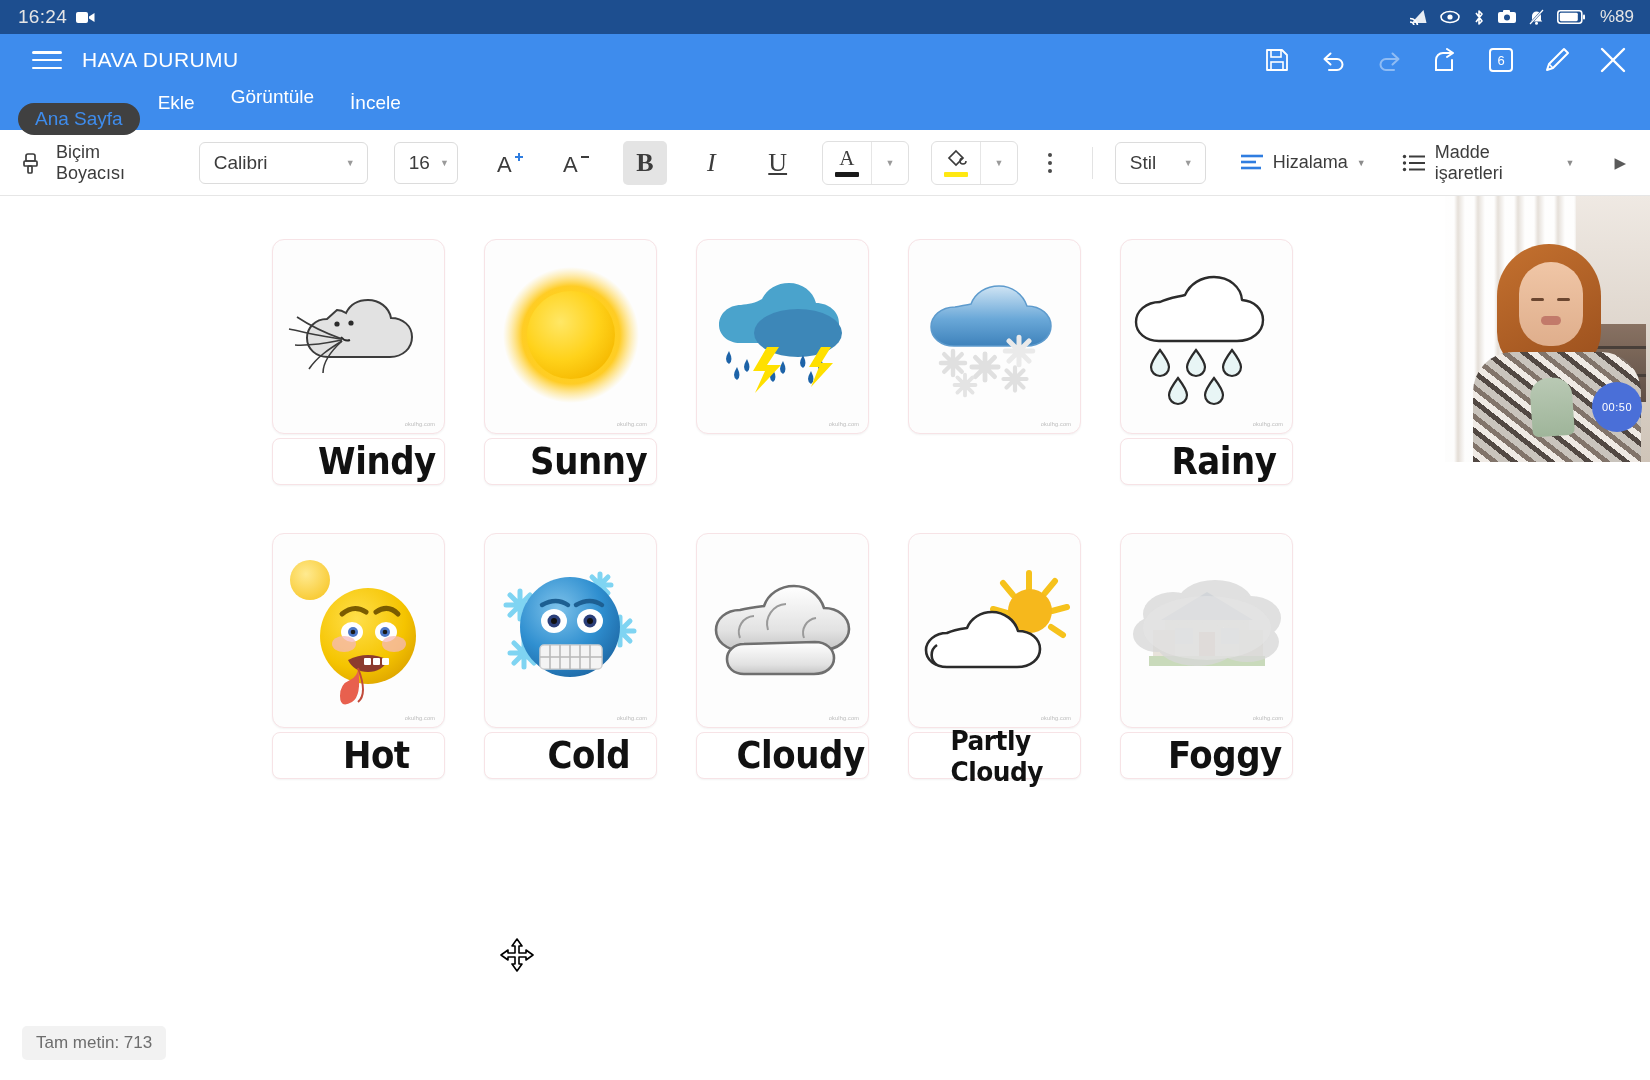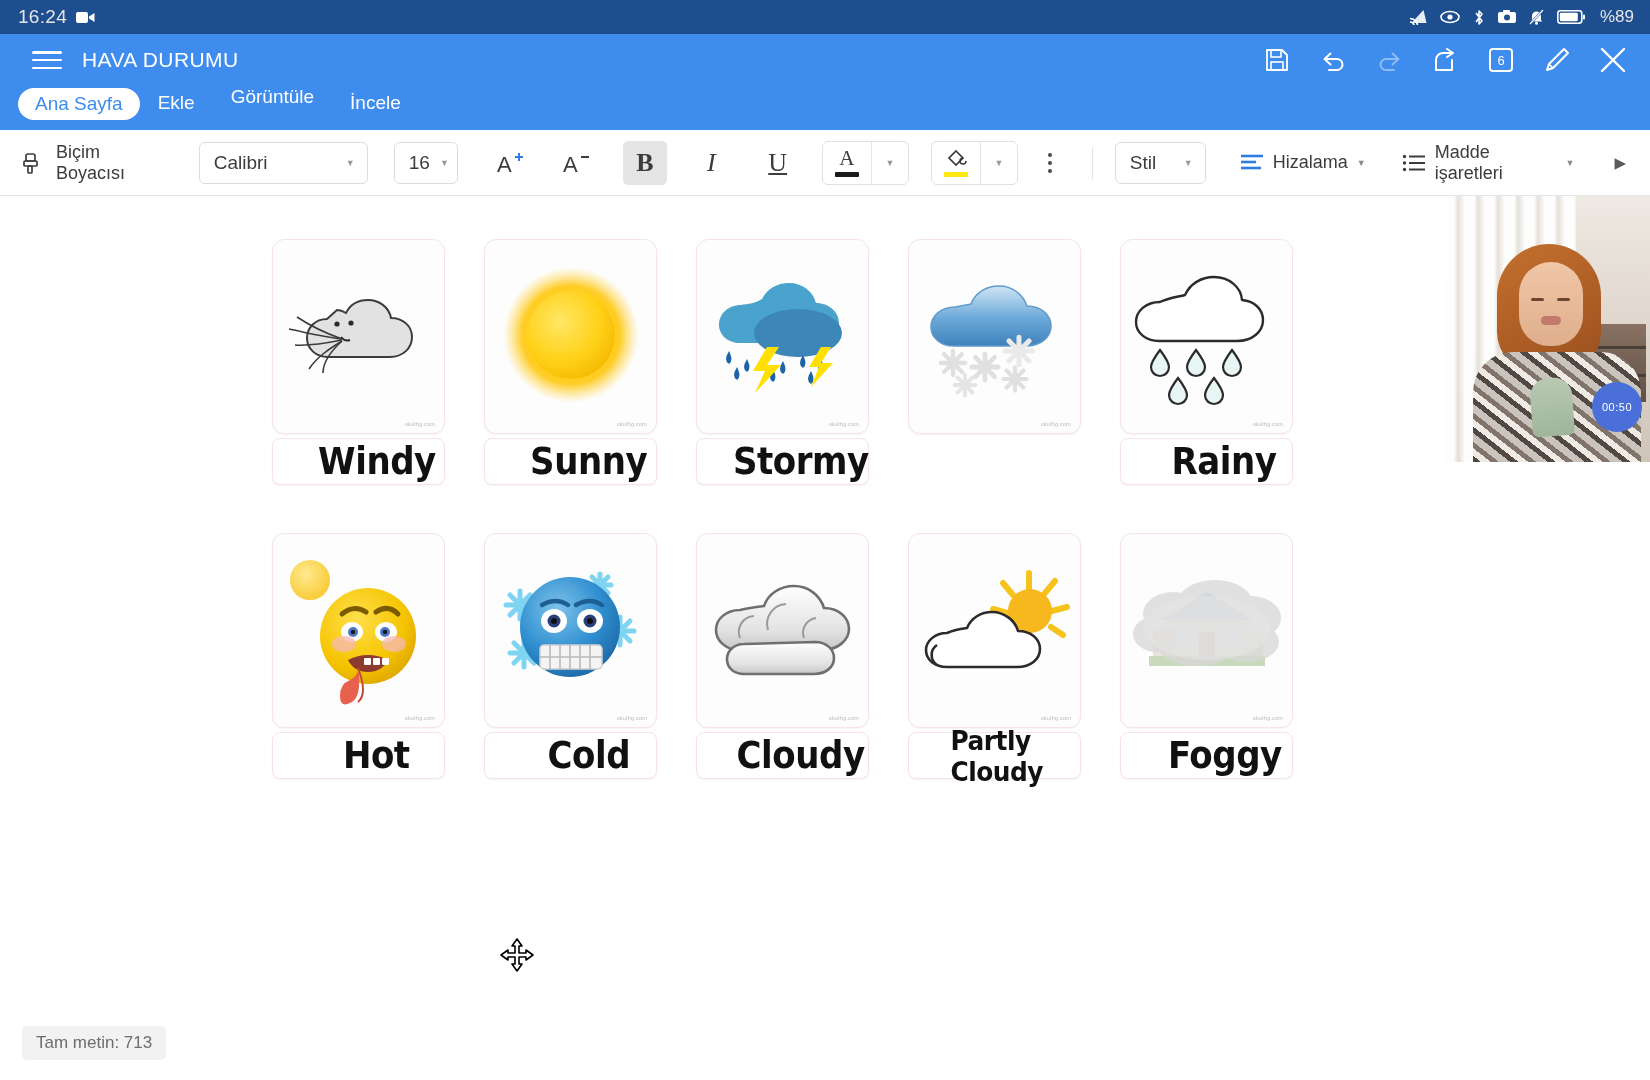--- a/index.html
+++ b/index.html
@@ -48,23 +48,23 @@
     display: flex; align-items: flex-start;
     padding-left: 18px; gap: 0;
     height: 44px;
   }
   .tab {
     color: #ffffff; font-size: 19px;
     padding: 6px 18px; cursor: pointer;
     position: relative; white-space: nowrap;
   }
   .tab.active {
-    background: #ffffff; color: #3e8ced;
+    background: #404040; color: #3e8ced;
     border-radius: 18px; padding: 5px 17px;
-    margin-top: 2px;
+    margin-top: 17px;
   }
   .tab.raised { margin-top: -6px; }
 
   
   .ribbon {
     height: 66px; width: 100%;
     background: #ffffff;
     border-bottom: 1px solid #e6e6e6;
     display: flex; align-items: center;
     padding: 0 8px 0 14px;
@@ -516,23 +516,20 @@
               <path d="M100 88 q5 10 0 13 q-6 -3 0 -13"></path>
               <path d="M118 92 q5 10 0 13 q-6 -3 0 -13"></path>
               <path d="M34 100 q5 10 0 13 q-6 -3 0 -13"></path>
               <path d="M70 102 q5 10 0 13 q-6 -3 0 -13"></path>
               <path d="M108 104 q5 10 0 13 q-6 -3 0 -13"></path>
             </g>
             <path d="M64 80 L50 104 H62 L52 126 L78 98 H64 L76 80 Z" fill="#ffe000"></path>
             <path d="M118 80 L106 100 H116 L108 120 L130 96 H118 L128 80 Z" fill="#ffe000"></path>
           </svg>
           <span class="watermark">okulhg.com</span>
-        </div>
-        <div class="card-label">
-          <span>Stormy</span>
         </div>
       </div>
 
       <div class="card">
         <div class="card-img">
           <svg width="160" height="140" viewBox="0 0 160 140">
             <defs>
               <linearGradient id="snowCloud" x1="0" y1="0" x2="0" y2="1">
                 <stop offset="0%" stop-color="#cfe4f4"></stop>
                 <stop offset="55%" stop-color="#6aa8d8"></stop>

